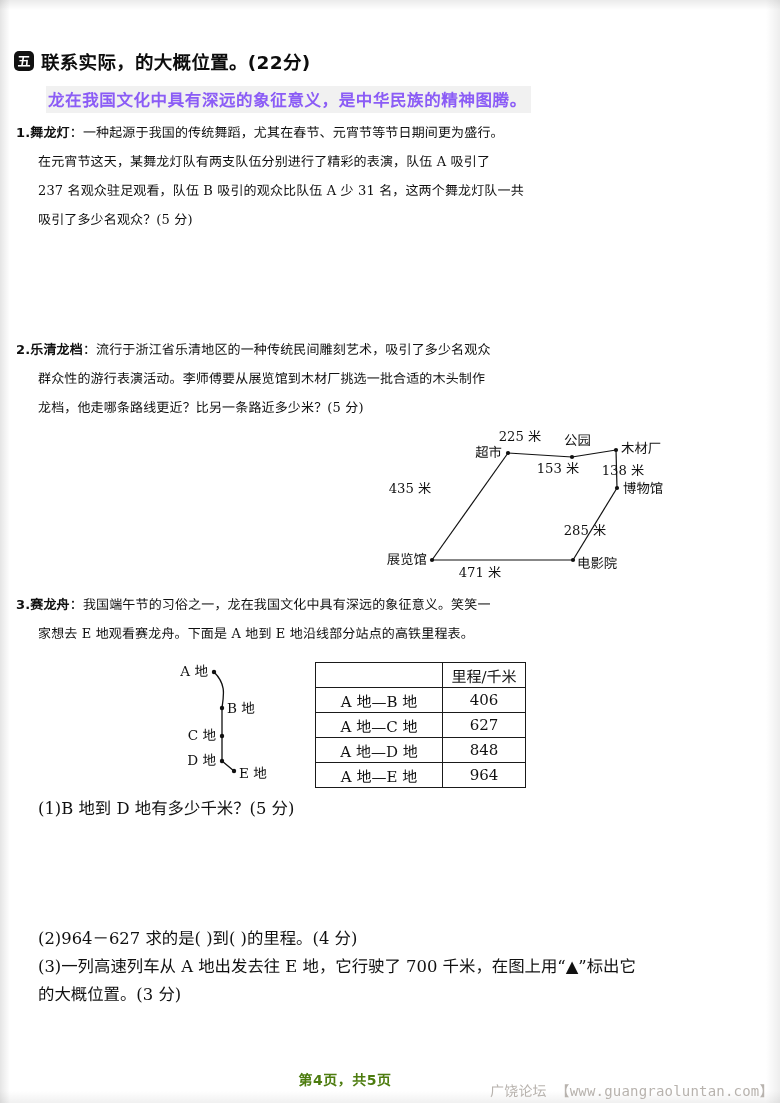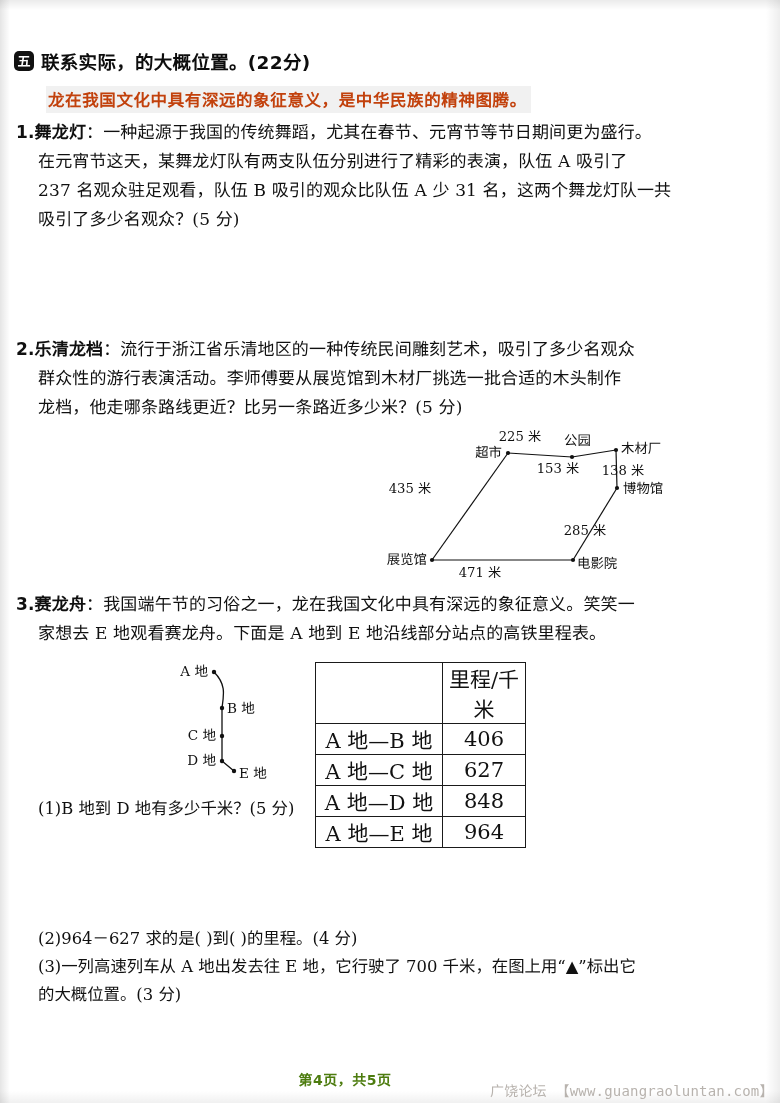--- a/index.html
+++ b/index.html
@@ -75,31 +75,31 @@
     position: absolute;
     left: 46px;
     top: 86px;
     font-size: 16.5px;
     font-weight: 700;
     letter-spacing: .6px;
     background: rgba(0,0,0,0.055);
     padding: 1px 4px 2px 2px;
     white-space: nowrap;
     font-family: "DejaVu Serif", "Liberation Serif", serif;
-    color: #c2410c;
+    color: #8b5cf6;
   }
 
   
   .problem {
     position: absolute;
     width: 740px;
     left: 16px;
   }
   .prob-line {
-    font-size: 17px;
+    font-size: 13px;
     line-height: 29px;
     letter-spacing: .15px;
     white-space: nowrap;
     font-family: "DejaVu Serif", "Liberation Serif", serif;
     color: #101010;
   }
   .prob-line.indent { padding-left: 22px; }
   .prob-num {
     font-weight: 700;
     font-family: "DejaVu Sans", "Liberation Sans", sans-serif;
@@ -166,21 +166,21 @@
     position: absolute;
     left: 315px;
     top: 662px;
     border-collapse: collapse;
     background: #fff;
   }
   #mileage-table td, #mileage-table th {
     border: 1px solid #1a1a1a;
     height: 24px;
     font-weight: 400;
-    font-size: 21px;
+    font-size: 15px;
     text-align: center;
     font-family: "DejaVu Serif", "Liberation Serif", serif;
     color: #111;
     padding: 0 4px;
   }
   #mileage-table .col-route { width: 118px; }
   #mileage-table .col-val   { width: 74px; }
   #mileage-table .hdr-blank { border-right: 1px solid #1a1a1a; }
 
   

